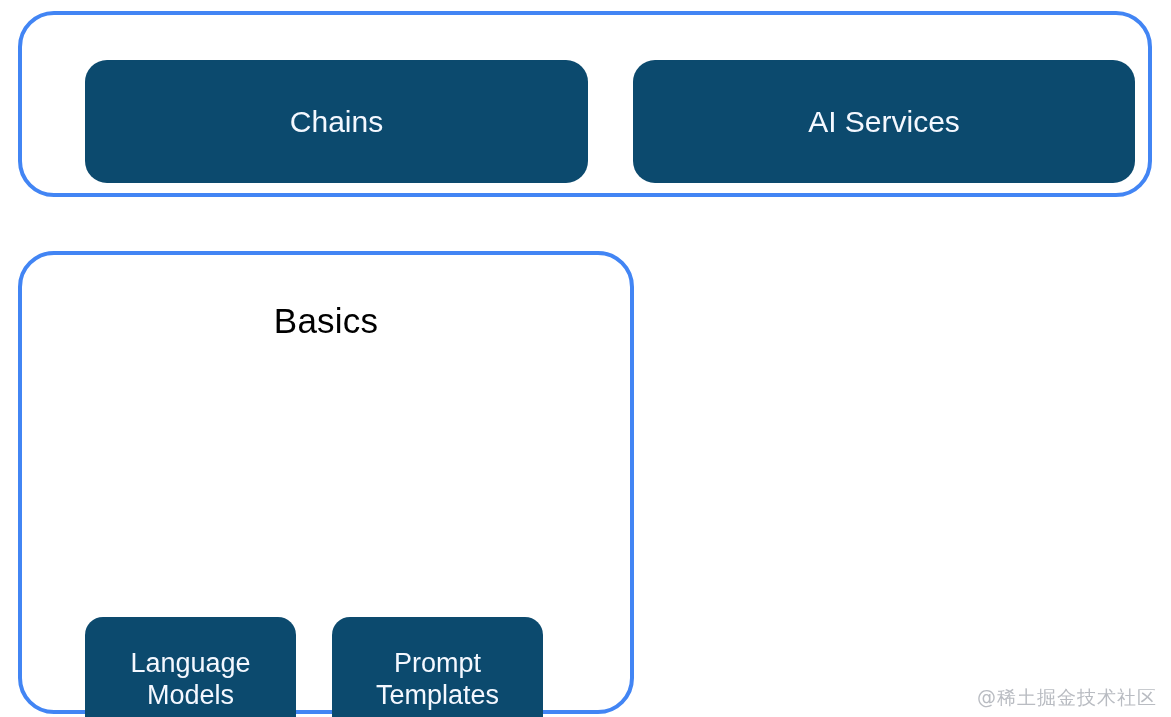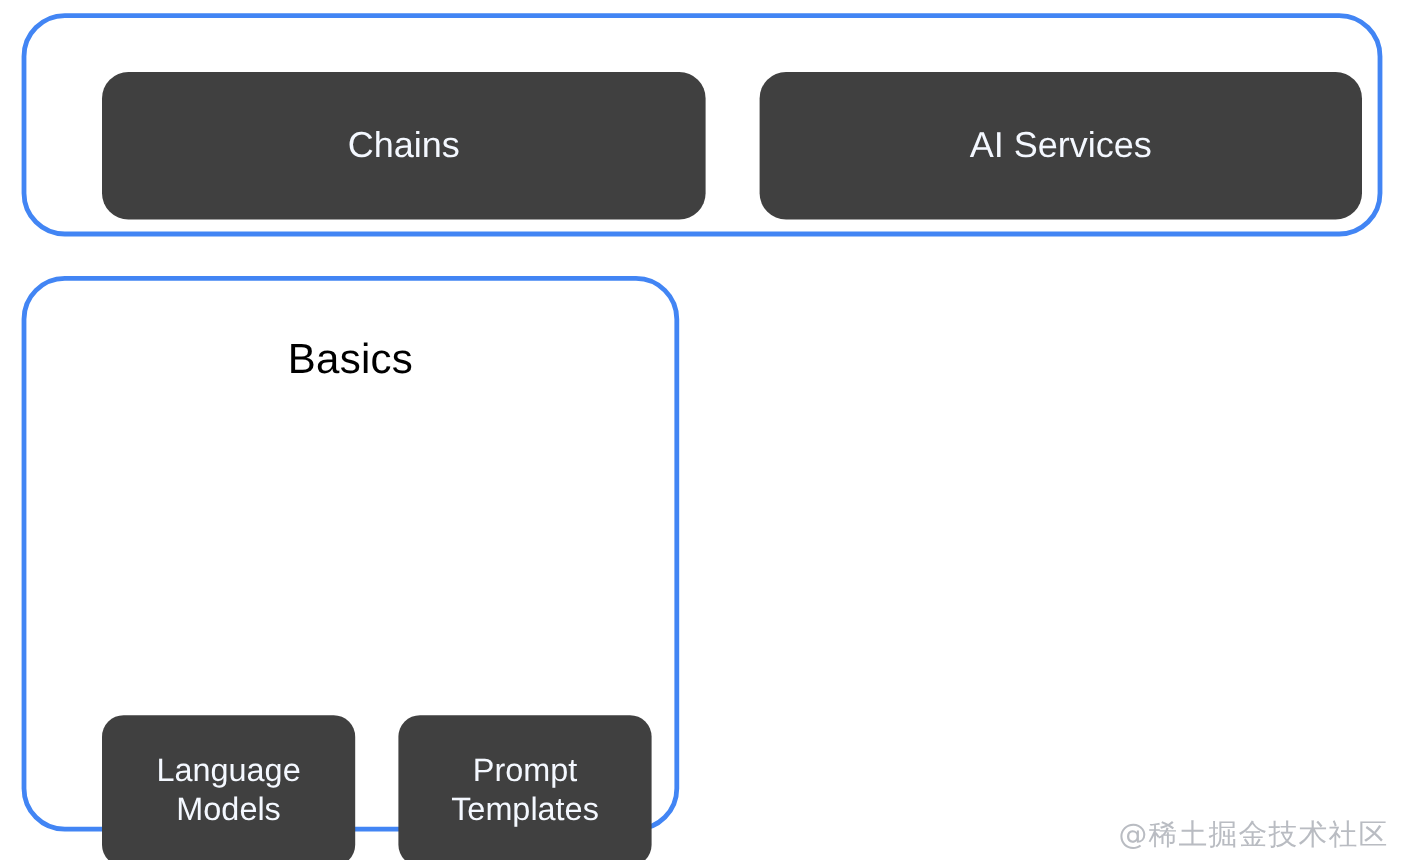--- a/index.html
+++ b/index.html
@@ -19,21 +19,21 @@
 
   
   .panel {
     position: absolute;
     box-sizing: border-box;
     background: #ffffff;
     border: 4px solid #4285f4;
     border-radius: 34px;
   }
   .panel.top-panel   { left: 18px;  top: 11px;  width: 1134px; height: 186px; border-radius: 36px; }
-  .panel.basics-panel{ left: 18px;  top: 230px; width: 548px;  height: 463px; border-radius: 36px; }
+  .panel.basics-panel{ left: 18px;  top: 251px; width: 616px;  height: 463px; border-radius: 36px; }
   .panel.rag-panel   { left: 612px; top: 238px; width: 542px;  height: 463px; border-radius: 36px; }
 
   
   .panel-title {
     position: absolute;
     left: 0;
     right: 0;
     text-align: center;
     color: #000000;
     font-size: 35px;
@@ -42,21 +42,21 @@
     letter-spacing: 0.2px;
     white-space: nowrap;
   }
   .basics-panel .panel-title { top: 48px; }
   .rag-panel    .panel-title { top: 48px; }
 
   
   .node {
     position: absolute;
     box-sizing: border-box;
-    background: #404040;
+    background: #0c4a6e;
     border-radius: 18px;
     color: #f4f8ff;
     display: flex;
     align-items: center;
     justify-content: center;
     text-align: center;
     line-height: 1.17;
     font-weight: 400;
     white-space: pre-line;
     user-select: none;
@@ -74,21 +74,21 @@
   .node.small { font-size: 27px; }
 
   .node-language-models   { left: 63px;  top: 362px; width: 211px; height: 126px; }
   .node-prompt-templates  { left: 310px; top: 362px; width: 211px; height: 126px; }
 
   
   .watermark {
     position: absolute;
     right: 14px;
     bottom: 6px;
-    font-size: 24px;
+    font-size: 19px;
     color: #b9bcc2;
     letter-spacing: 1px;
     font-family: "DejaVu Sans", sans-serif;
     white-space: nowrap;
     user-select: none;
   }
 </style>
 </head>
 <body>
 

